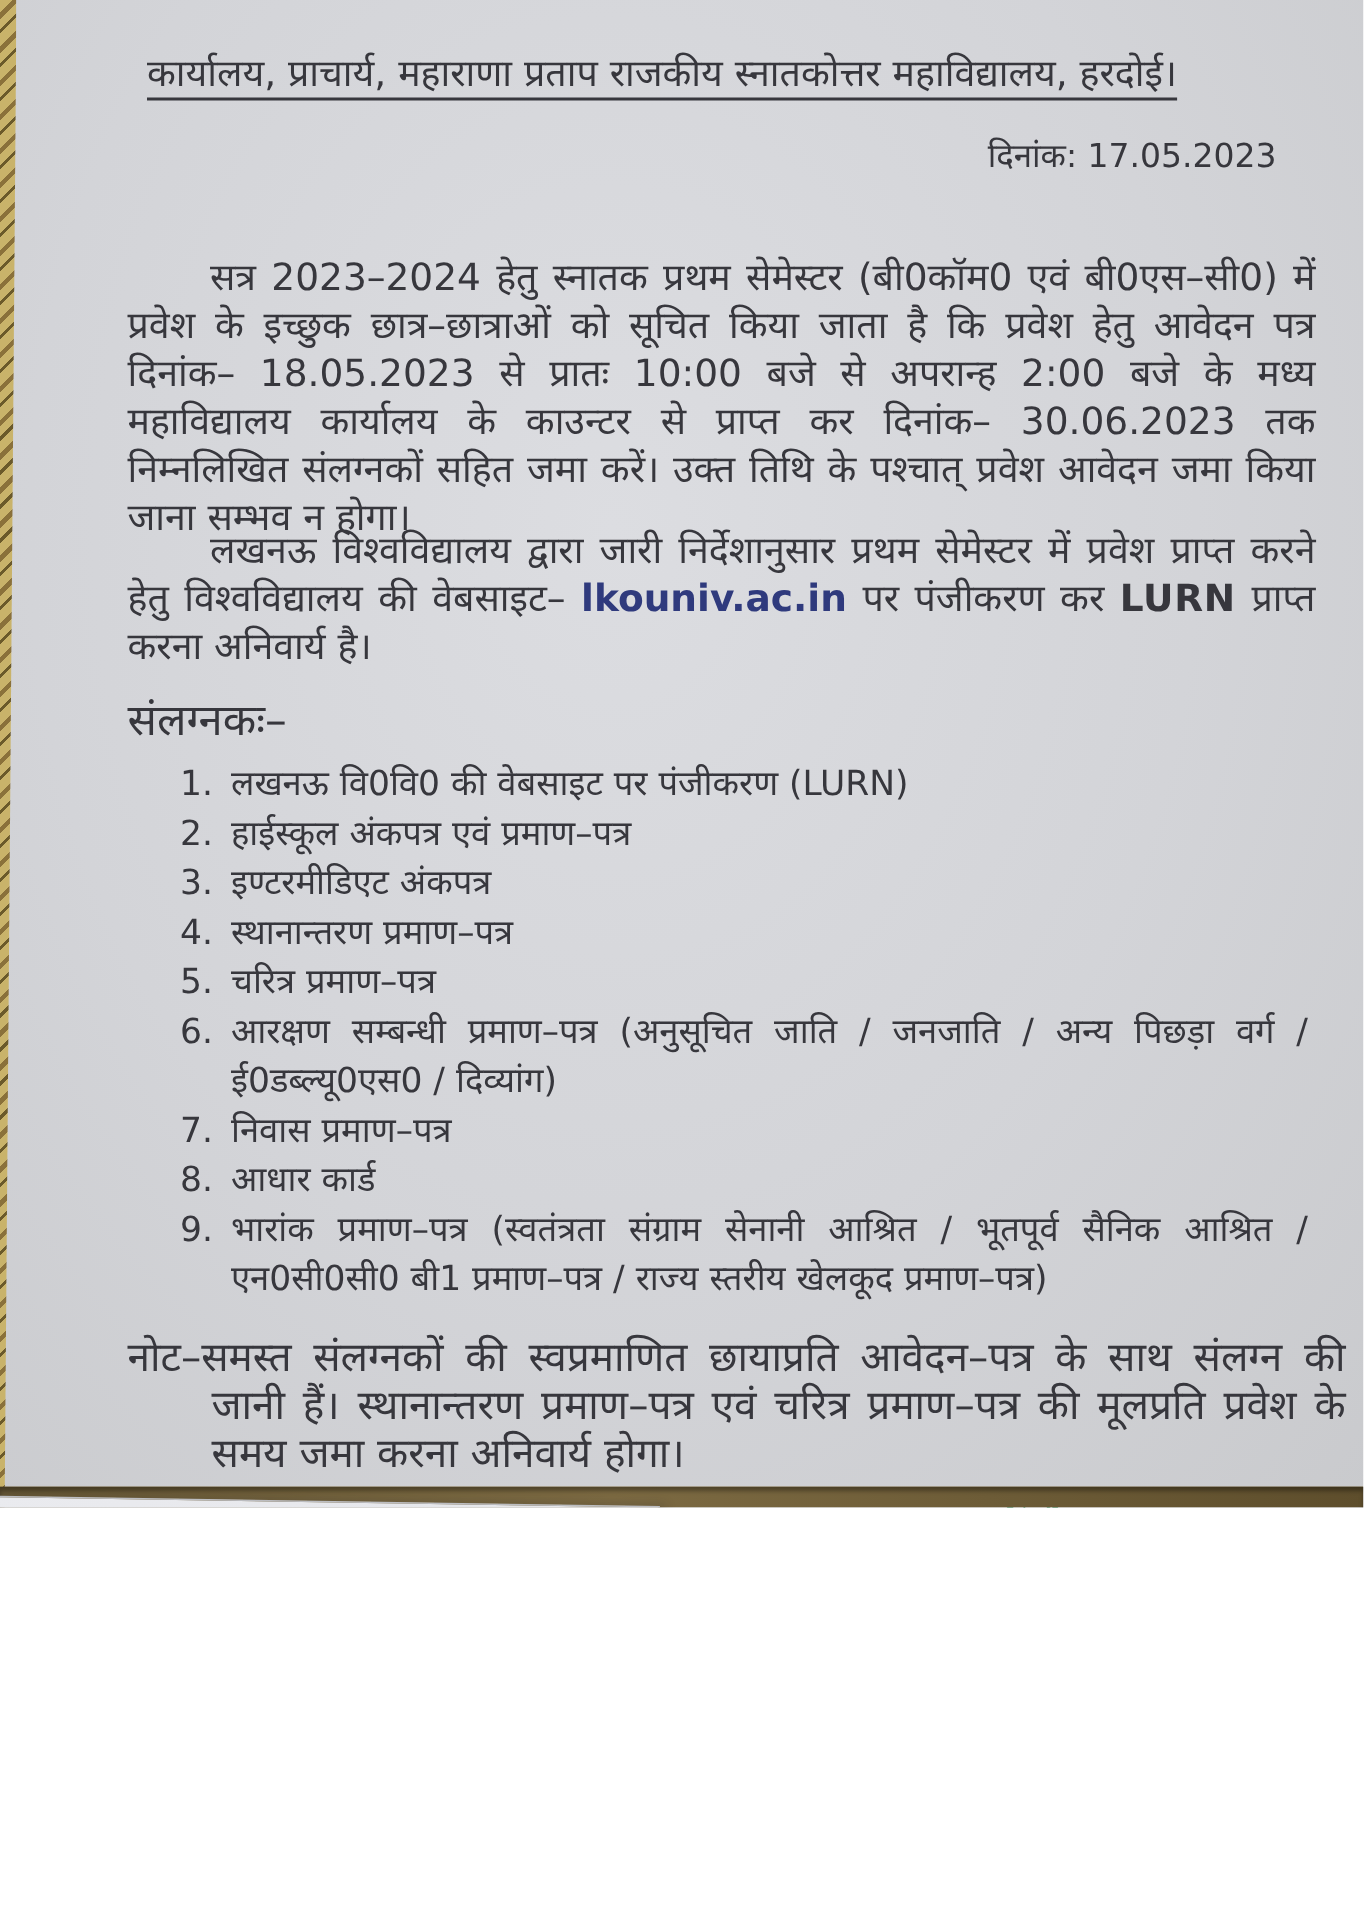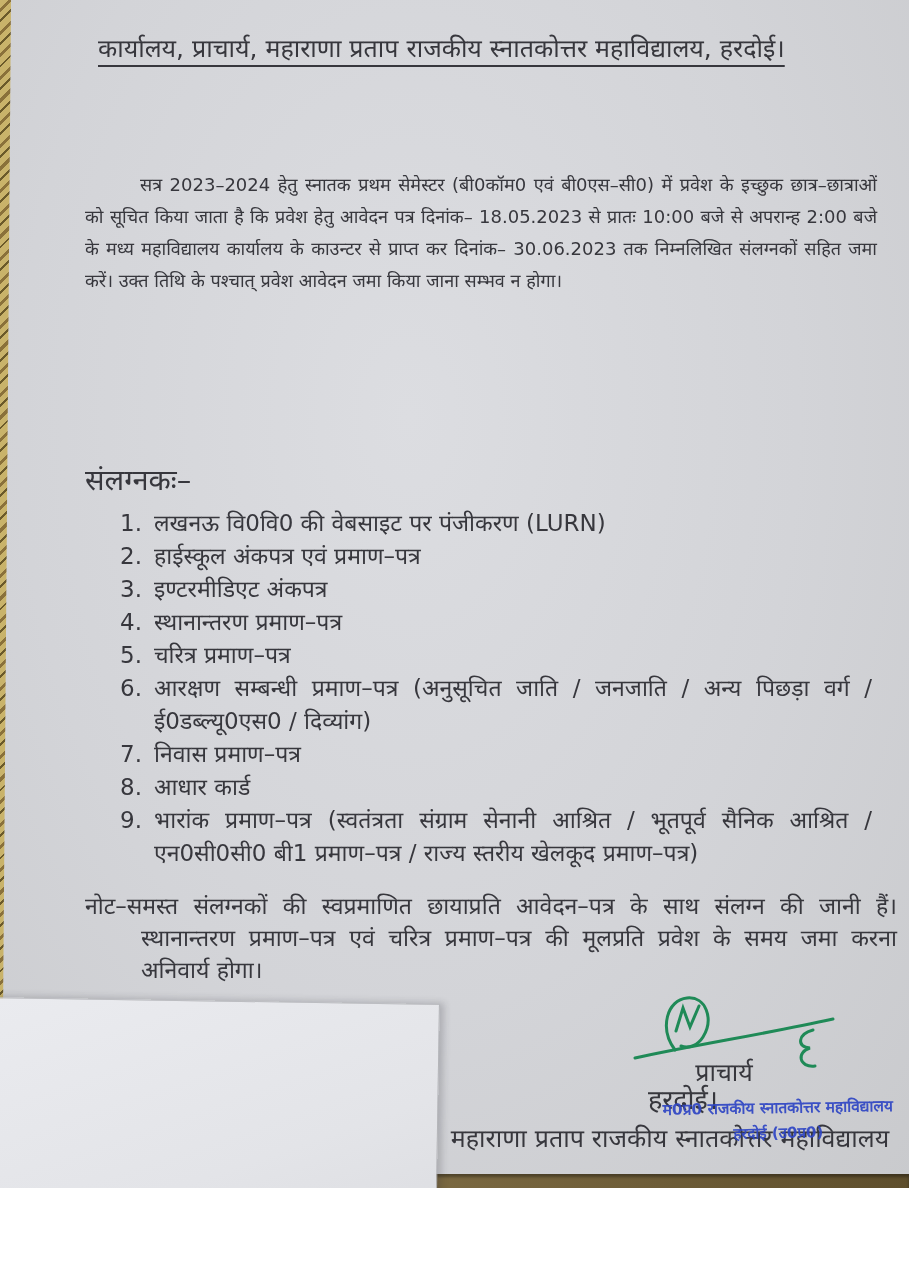--- a/index.html
+++ b/index.html
@@ -1,39 +1,39 @@
 <!DOCTYPE html>
 <html><head>
 <meta charset="utf-8">
 <style>
   html,body{margin:0;padding:0;}
   body{width:909px;height:1280px;overflow:hidden;font-family:"DejaVu Sans",sans-serif;}
-  .photo{position:relative;width:909px;height:1188px;overflow:hidden;
+  .photo{position:relative;width:909px;height:1005px;overflow:hidden;
     background:radial-gradient(ellipse at 45% 35%, #dcdde1 0%, #d3d4d8 55%, #c9cacd 100%);}
   
   .edge-strip{position:absolute;left:0;top:0;width:11px;height:1005px;z-index:1;
     background:repeating-linear-gradient(135deg,#c9b36a 0 6px,#8a713a 6px 9px,#c9b36a 9px 14px,#6b5a2a 14px 16px);
     clip-path:polygon(0 0,100% 0,28% 100%,0 100%);}
   .doc-text{position:absolute;color:#37373d;z-index:2;}
   .hdr{left:98px;top:30px;font-size:25px;white-space:nowrap;
     text-decoration:underline;text-underline-offset:8px;text-decoration-thickness:1.5px;}
   .date{top:87px;right:58px;font-size:22px;}
   .title{left:0;top:122px;width:909px;text-align:center;font-size:26px;}
   .title span{text-decoration:underline;text-underline-offset:7px;text-decoration-thickness:1.5px;}
-  .para{left:85px;width:792px;font-size:18px;line-height:32px;text-align:justify;}
+  .para{left:85px;width:792px;font-size:25px;line-height:32px;text-align:justify;}
   .p1{top:169px;text-indent:55px;}
   .p2{top:351px;text-indent:55px;}
   .weblink{font-weight:bold;color:#2f3a7d;}
   .lurn{font-weight:bold;letter-spacing:.5px;}
   .att-head{left:85px;top:459px;font-size:29px;}
   .att-list{left:120px;top:507px;width:752px;font-size:23px;line-height:33px;}
   .att-item{display:flex;}
   .att-num{flex:0 0 34px;}
   .att-txt{flex:1;text-align:justify;}
-  .note{top:890px;font-size:23px;line-height:32px;padding-left:56px;text-indent:-56px;width:756px;}
+  .note{top:890px;font-size:27px;line-height:32px;padding-left:56px;text-indent:-56px;width:756px;}
   .sig-svg{position:absolute;left:615px;top:986px;z-index:3;}
   .sig-role{left:690px;top:1054px;transform:translateX(-50%);font-size:25px;z-index:4;margin-left:34px;}
   .sig-college{left:670px;top:1120px;transform:translateX(-50%);font-size:25px;white-space:nowrap;z-index:4;}
   .sig-place{left:683px;top:1080px;transform:translateX(-50%);font-size:27px;z-index:4;}
   .stamp{position:absolute;left:628px;top:1096px;width:300px;text-align:center;color:#2f46c4;
     z-index:5;opacity:.92;transform:rotate(-1deg);font-weight:bold;}
   .stamp-l1{font-size:15.5px;white-space:nowrap;}
   .stamp-l2{font-size:15px;margin-top:4px;}
   
   .overlay-sheet{position:absolute;left:-8px;top:997px;width:447px;height:300px;z-index:6;
@@ -48,24 +48,27 @@
 </style>
 </head>
 <body>
 
 <div class="photo">
 
   <div class="edge-strip"></div>
 
   <div class="doc-text hdr">कार्यालय, प्राचार्य, महाराणा प्रताप राजकीय स्नातकोत्तर महाविद्यालय, हरदोई।</div>
 
+  <div class="doc-text date">दिनांक: 17.05.2023</div>
 
 
   <div class="doc-text para p1">सत्र 2023–2024 हेतु स्नातक प्रथम सेमेस्टर (बी0कॉम0 एवं बी0एस–सी0) में प्रवेश के इच्छुक छात्र–छात्राओं को सूचित किया जाता है कि प्रवेश हेतु आवेदन पत्र दिनांक– 18.05.2023 से प्रातः 10:00 बजे से अपरान्ह 2:00 बजे के मध्य महाविद्यालय कार्यालय के काउन्टर से प्राप्त कर दिनांक– 30.06.2023 तक निम्नलिखित संलग्नकों सहित जमा करें। उक्त तिथि के पश्चात् प्रवेश आवेदन जमा किया जाना सम्भव न होगा।</div>
 
+  <div class="doc-text para p2"><span>लखनऊ विश्वविद्यालय द्वारा जारी निर्देशानुसार प्रथम सेमेस्टर में प्रवेश प्राप्त करने हेतु विश्वविद्यालय की वेबसाइट– </span><span class="weblink">lkouniv.ac.in</span><span> पर पंजीकरण कर </span><span class="lurn">LURN</span><span> प्राप्त करना अनिवार्य है।</span>
+  </div>
 
   <div class="doc-text att-head">संलग्नकः–</div>
 
   <div class="doc-text att-list">
     <div class="att-item">
       <span class="att-num">1.</span>
       <span class="att-txt">लखनऊ वि0वि0 की वेबसाइट पर पंजीकरण (LURN)</span>
     </div>
     <div class="att-item">
       <span class="att-num">2.</span>

